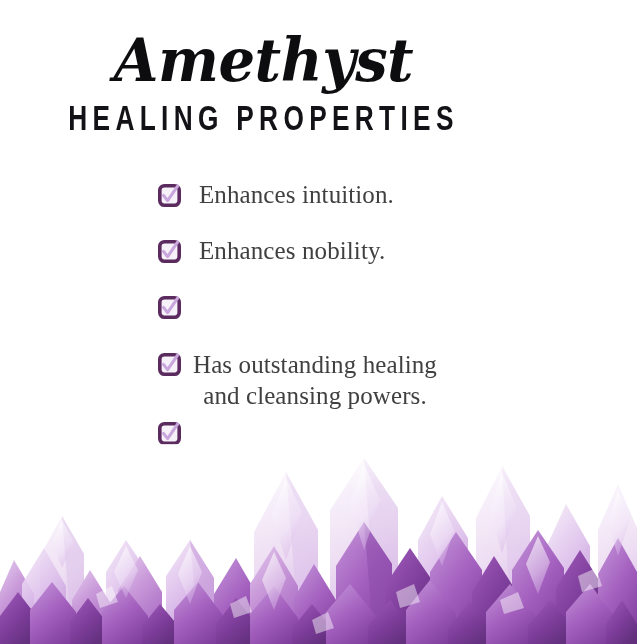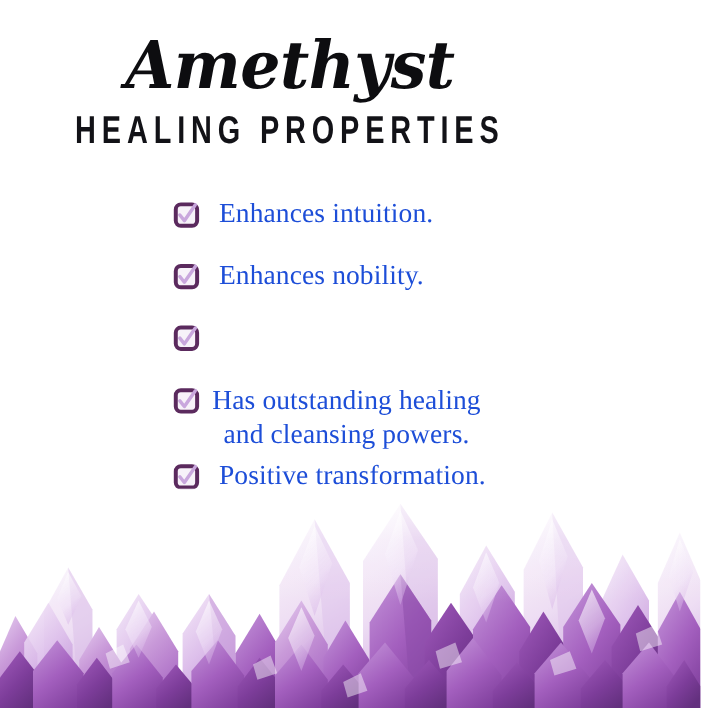--- a/index.html
+++ b/index.html
@@ -79,21 +79,21 @@
     width: 23px;
     height: 23px;
     margin-top: 4px;
   }
   .checkbox-icon svg { display: block; overflow: visible; }
 
   .benefit-text {
     font-family: "Liberation Serif", "DejaVu Serif", serif;
     font-size: 25px;
     line-height: 30px;
-    color: #1d4ed8;
+    color: #404040;
     margin-left: 18px;
     white-space: pre-line;
     letter-spacing: 0.1px;
   }
   .benefit-text.two-line {
     text-align: center;
     margin-left: 12px;
     line-height: 31px;
   }
 
@@ -164,21 +164,20 @@
     </li>
 
     <li class="benefit-row r4">
       <span class="checkbox-icon">
         <svg width="23" height="23" viewBox="0 0 23 23">
           <path d="M13.5 1.5 L20.5 0.5 L14 9 Z" fill="#dcc3ea"></path>
           <rect x="1.8" y="1.8" width="19.4" height="19.4" rx="4.6" ry="4.6" fill="#f7f2f9" stroke="#5b2a5e" stroke-width="3.6"></rect>
           <path d="M5.5 11.4 L9.6 16.6 L19.6 2.2" fill="none" stroke="#c9a7dd" stroke-width="3.1" stroke-linecap="round" stroke-linejoin="round"></path>
         </svg>
       </span>
-      <span class="benefit-text">Positive transformation.</span>
     </li>
 
   </ul>
 
   <div class="crystal-band">
     <svg viewBox="0 0 637 200" preserveAspectRatio="none">
       <defs>
         <linearGradient id="gPale" x1="0" y1="0" x2="0.2" y2="1">
           <stop offset="0%" stop-color="#fbf6fd"></stop>
           <stop offset="55%" stop-color="#eddcf3"></stop>

